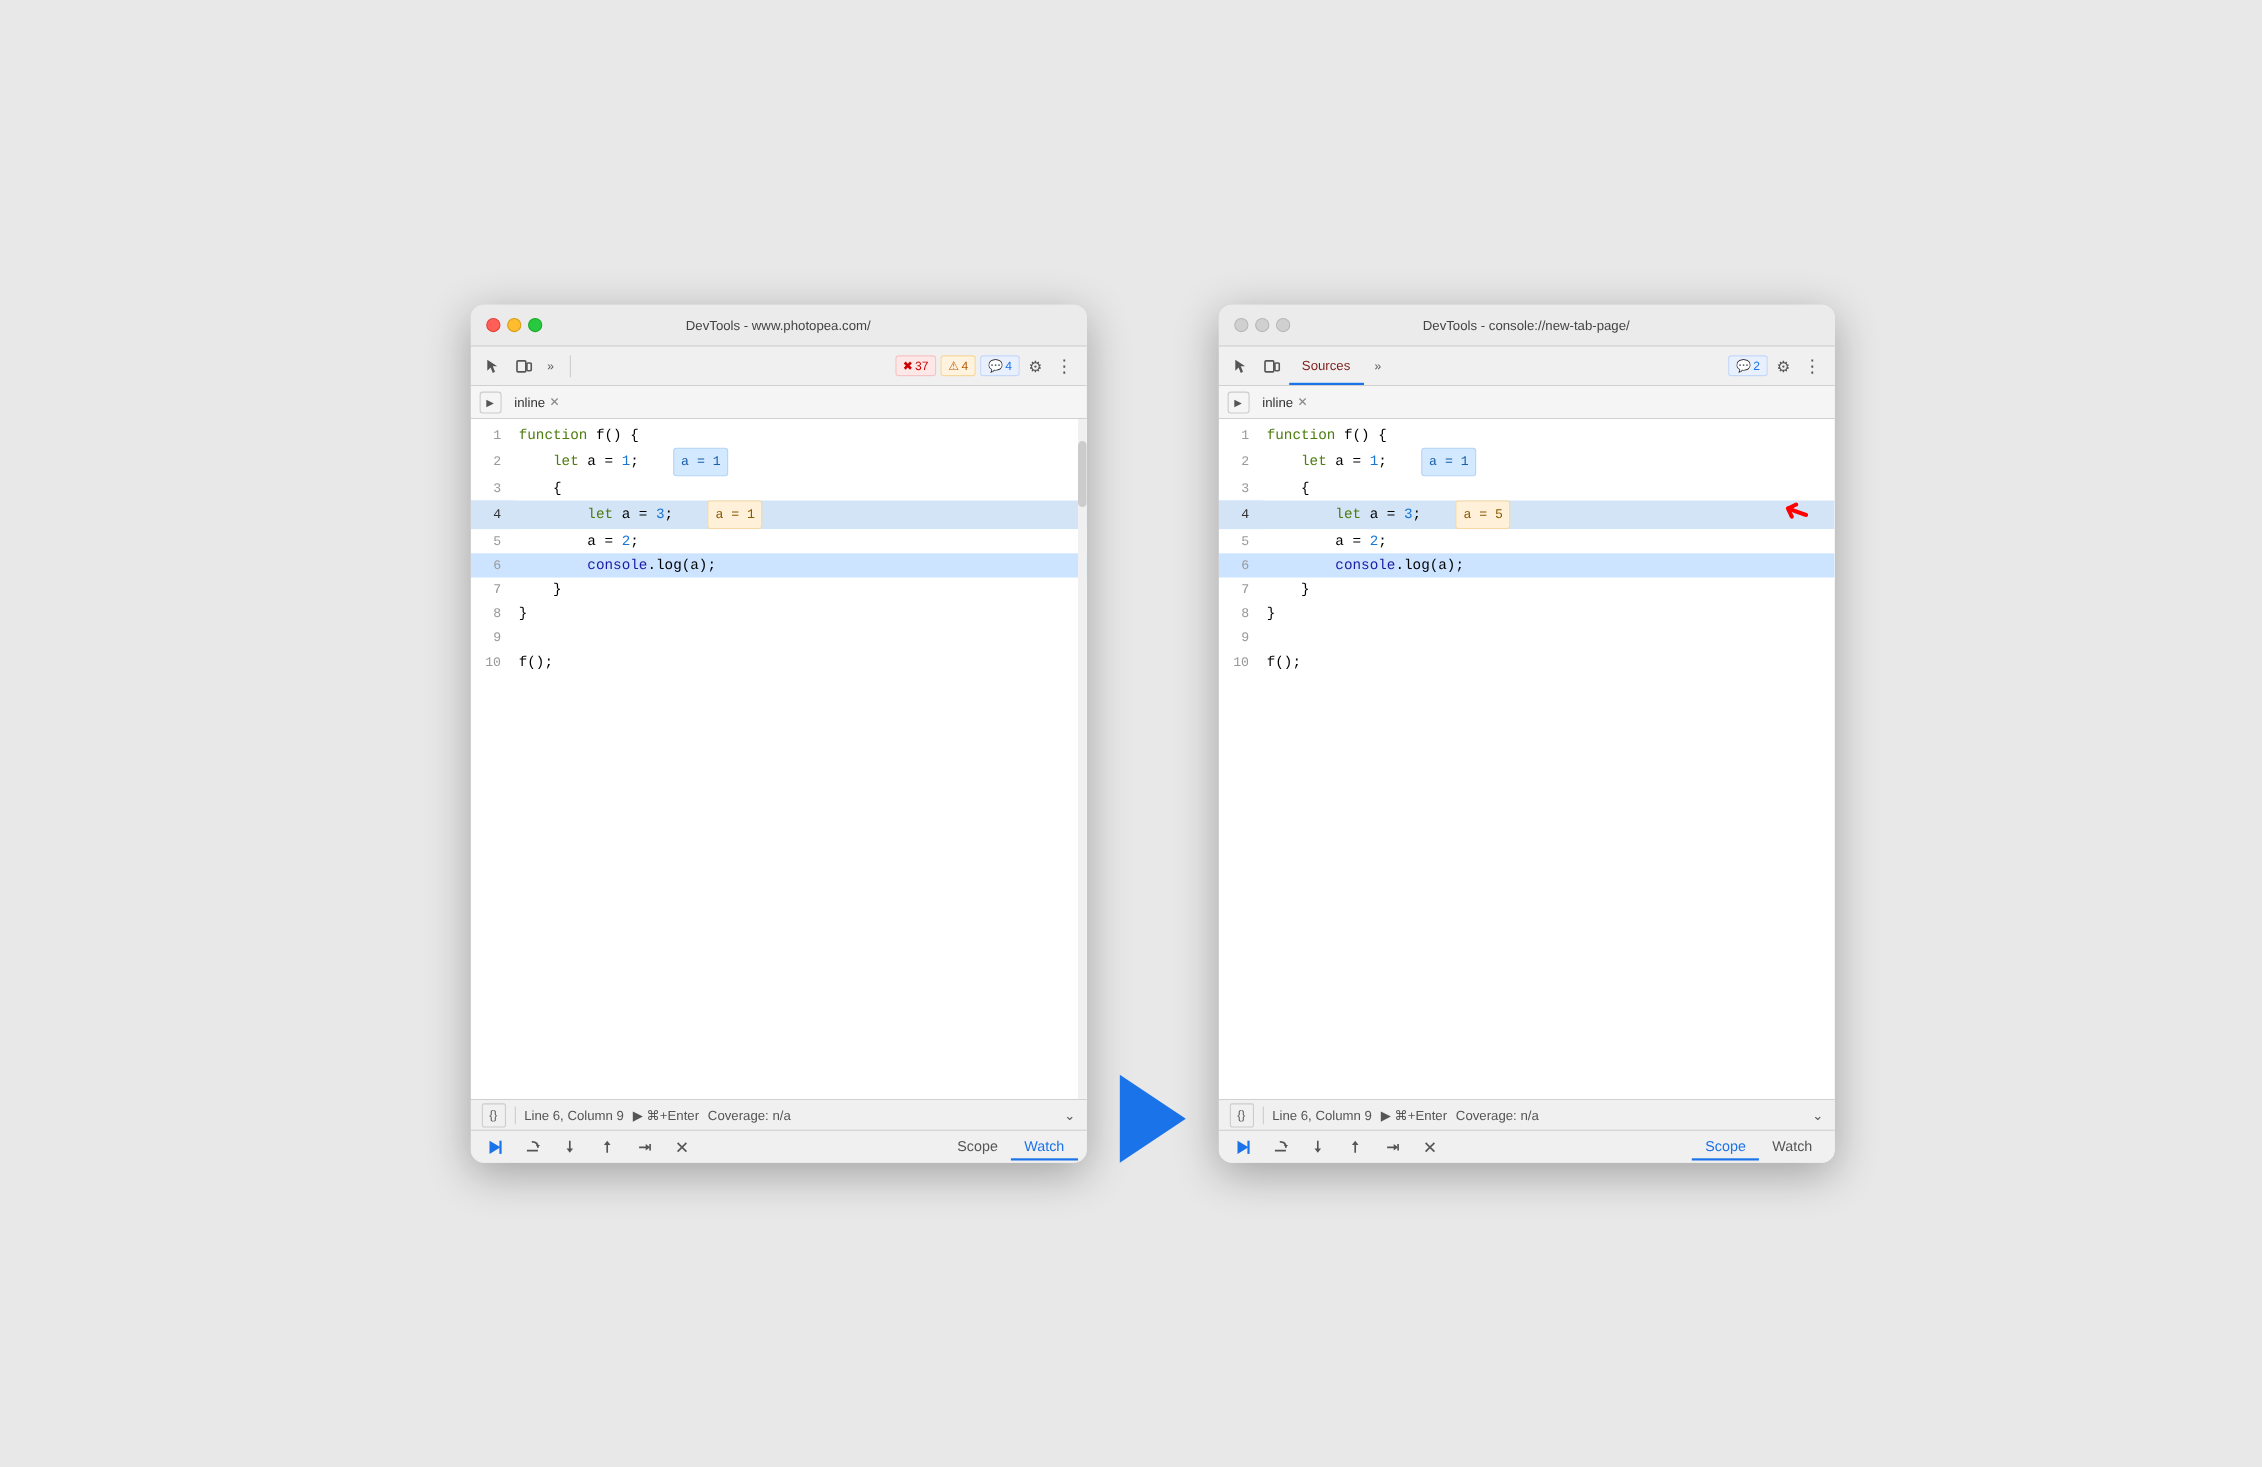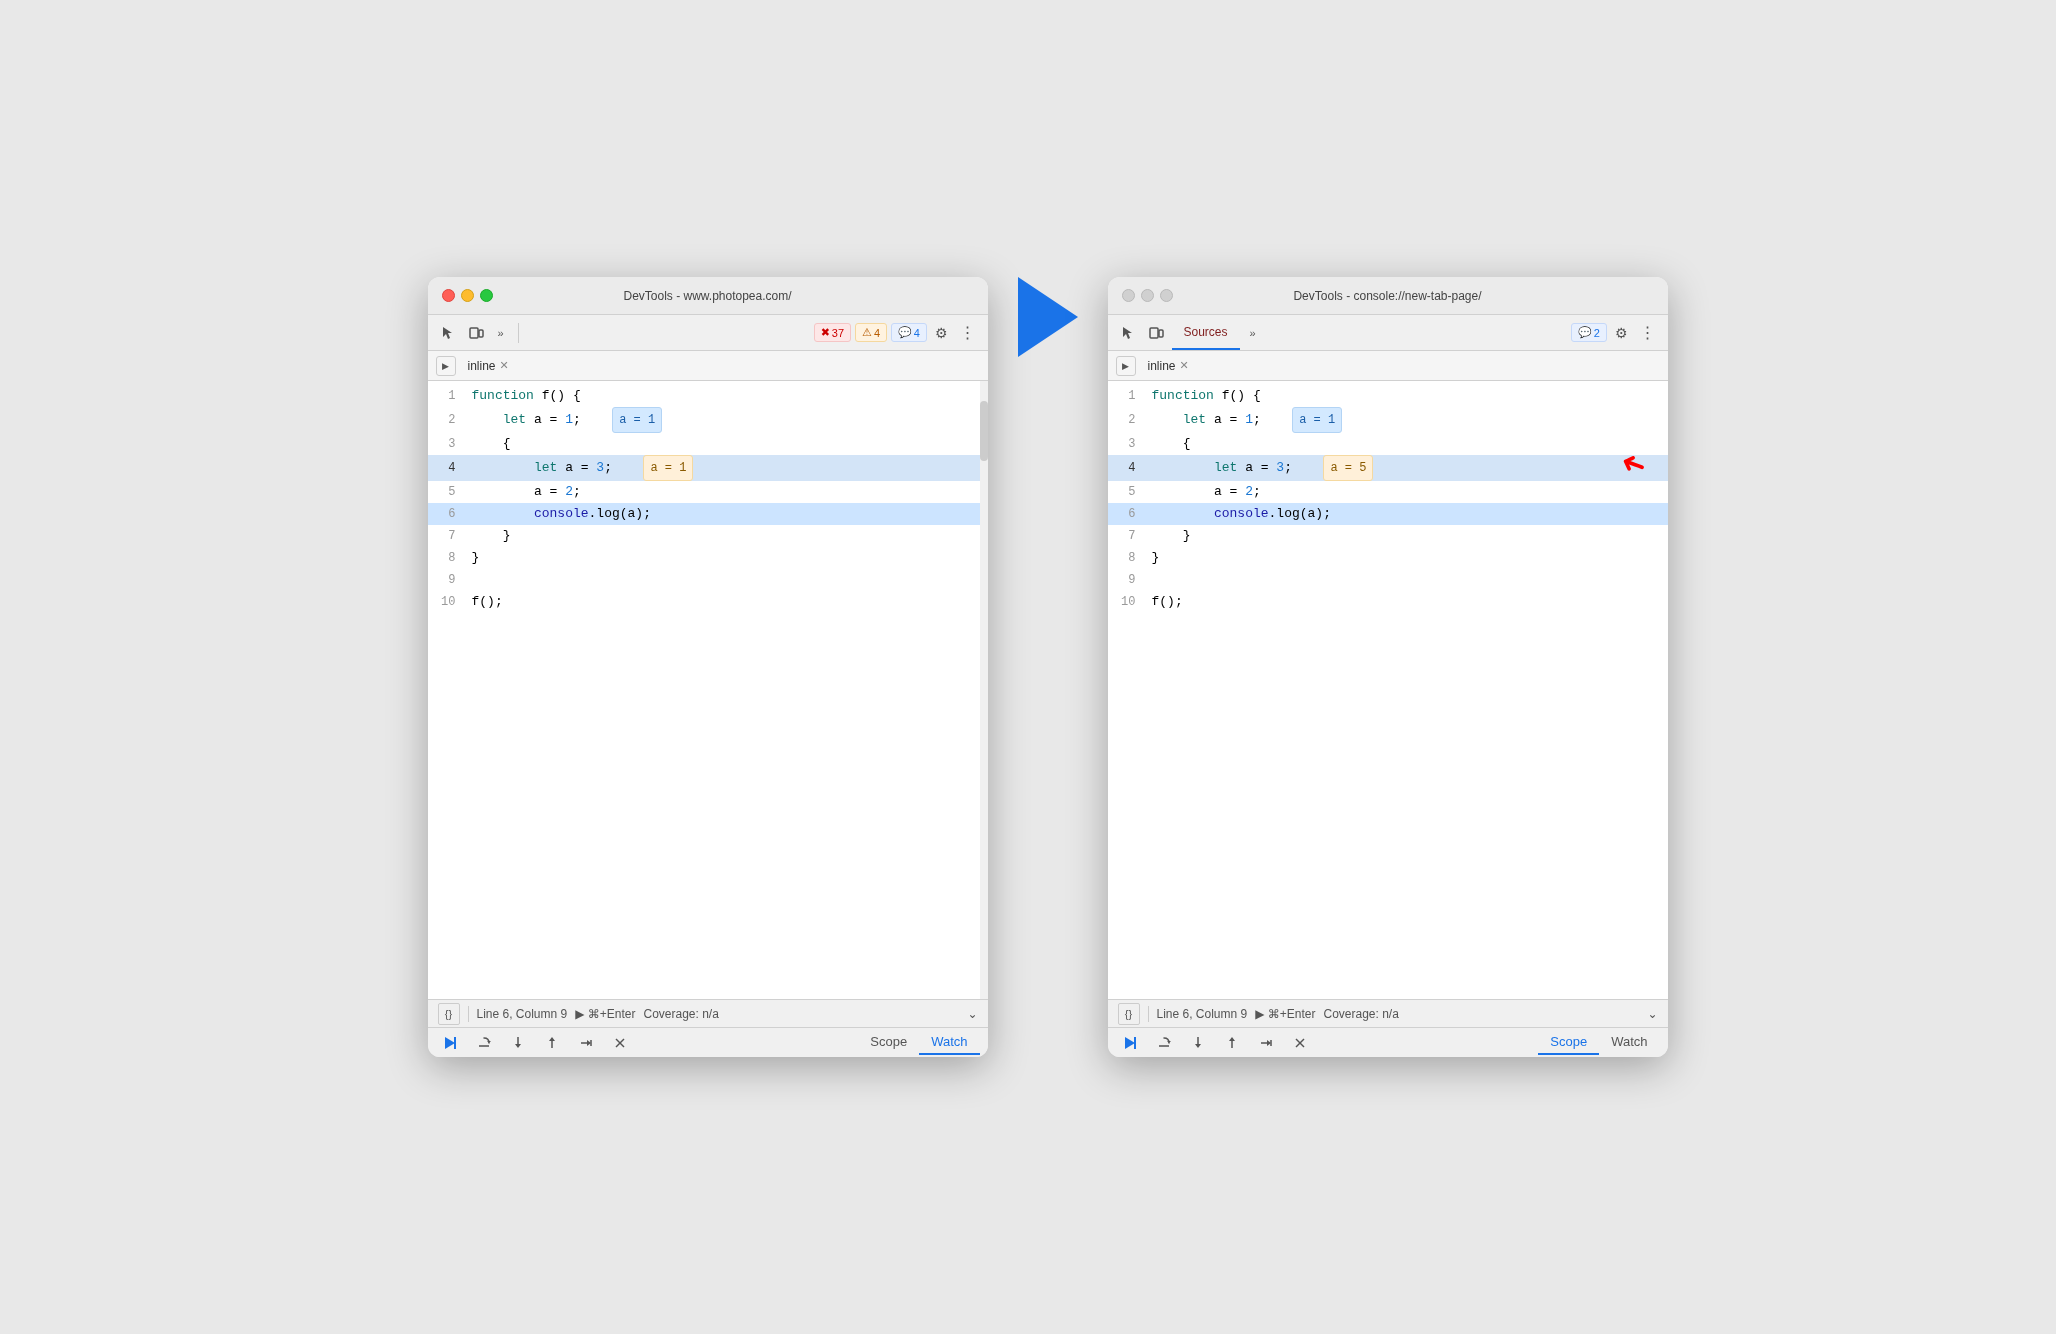--- a/index.html
+++ b/index.html
@@ -9,21 +9,21 @@
       display: flex;
       align-items: center;
       justify-content: center;
       min-height: 100vh;
       font-family: -apple-system, BlinkMacSystemFont, 'Helvetica Neue', sans-serif;
       padding: 40px;
     }
 
     .page-container {
       display: flex;
-      align-items: flex-start;
+      align-items: flex-end;
       gap: 30px;
       margin-left: 39px;
     }
 
     .devtools-window {
       background: #f5f5f5;
       border-radius: 12px;
       box-shadow: 0 10px 40px rgba(0,0,0,0.3);
       overflow: hidden;
       width: 560px;
@@ -247,21 +247,21 @@
       color: #333;
     }
 
     .code-content {
       flex: 1;
       padding-left: 4px;
       line-height: 22px;
       white-space: pre;
     }
 
-    .kw { color: #0f766e; font-family: Liberation Mono, monospace; }
+    .kw { color: #4d7c0f; font-family: Liberation Mono, monospace; }
     .kw-blue { color: #1a1aa6; }
     .num { color: #1976d2; }
 
     .value-badge {
       display: inline-block;
       padding: 1px 6px;
       border-radius: 3px;
       font-size: 12px;
       margin-left: 8px;
     }

